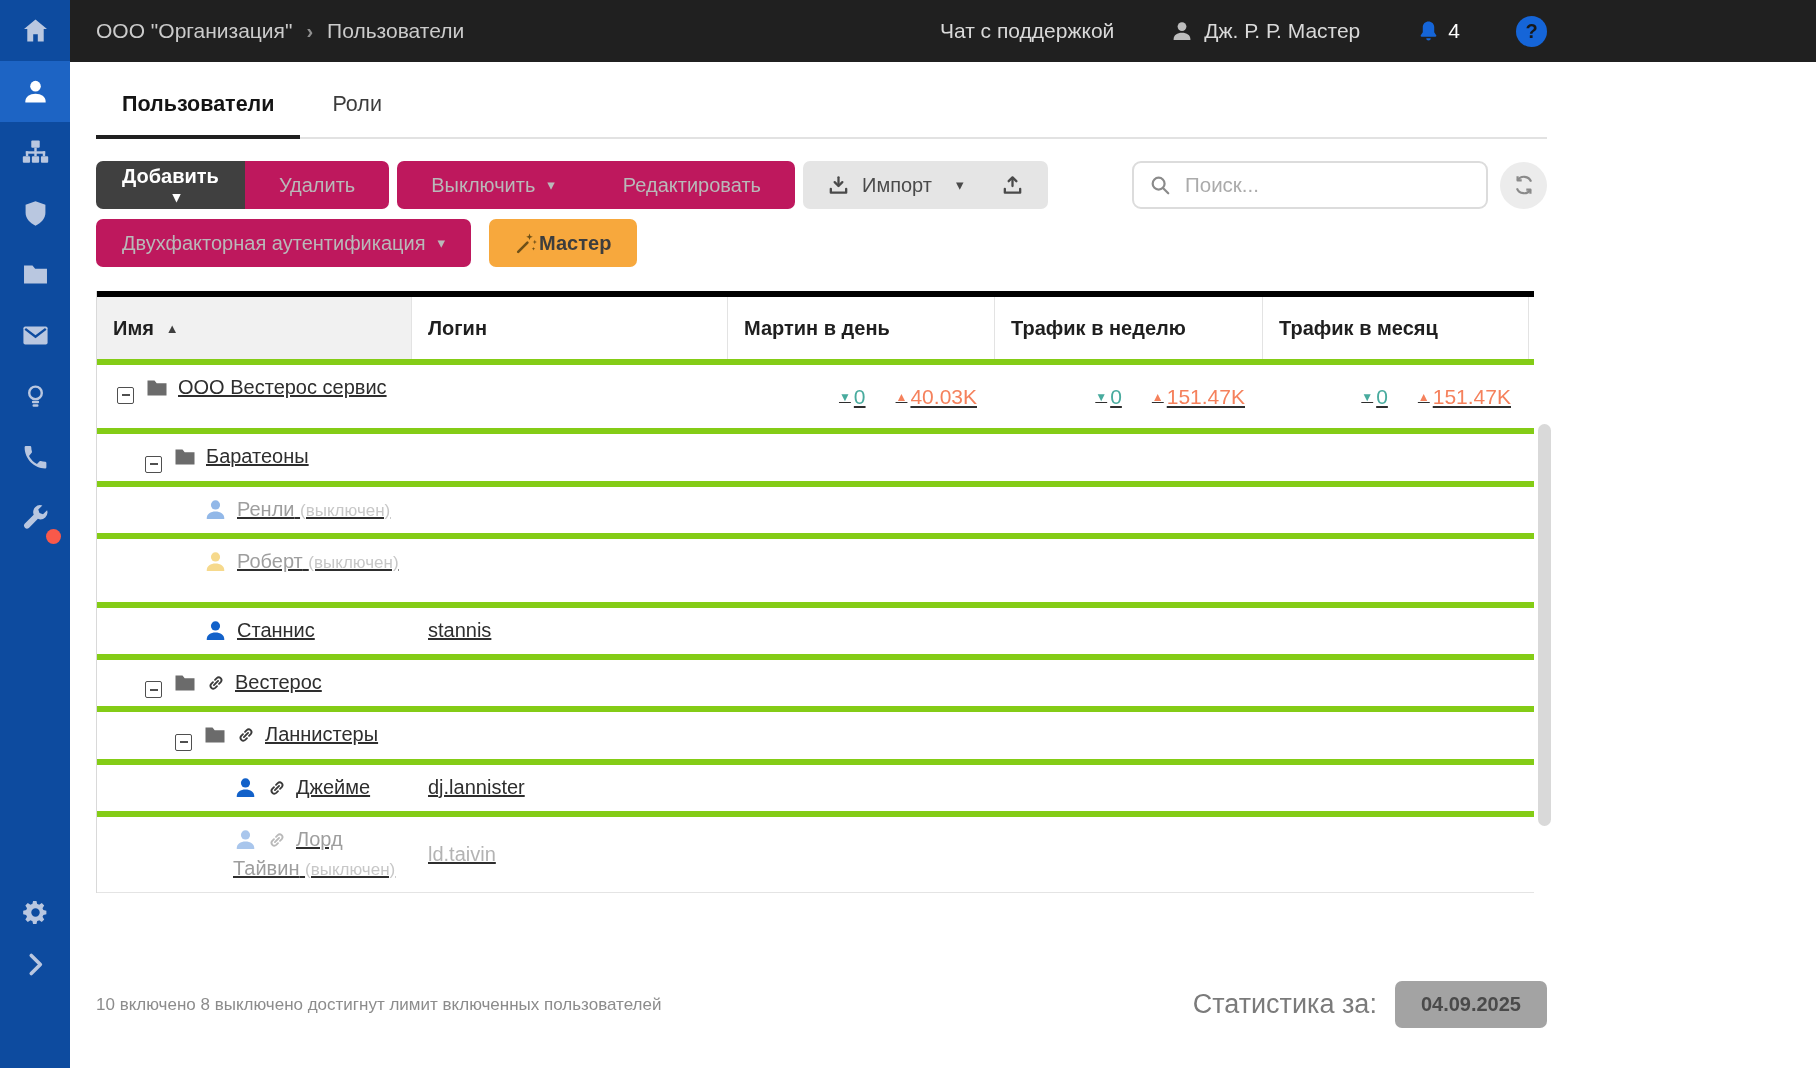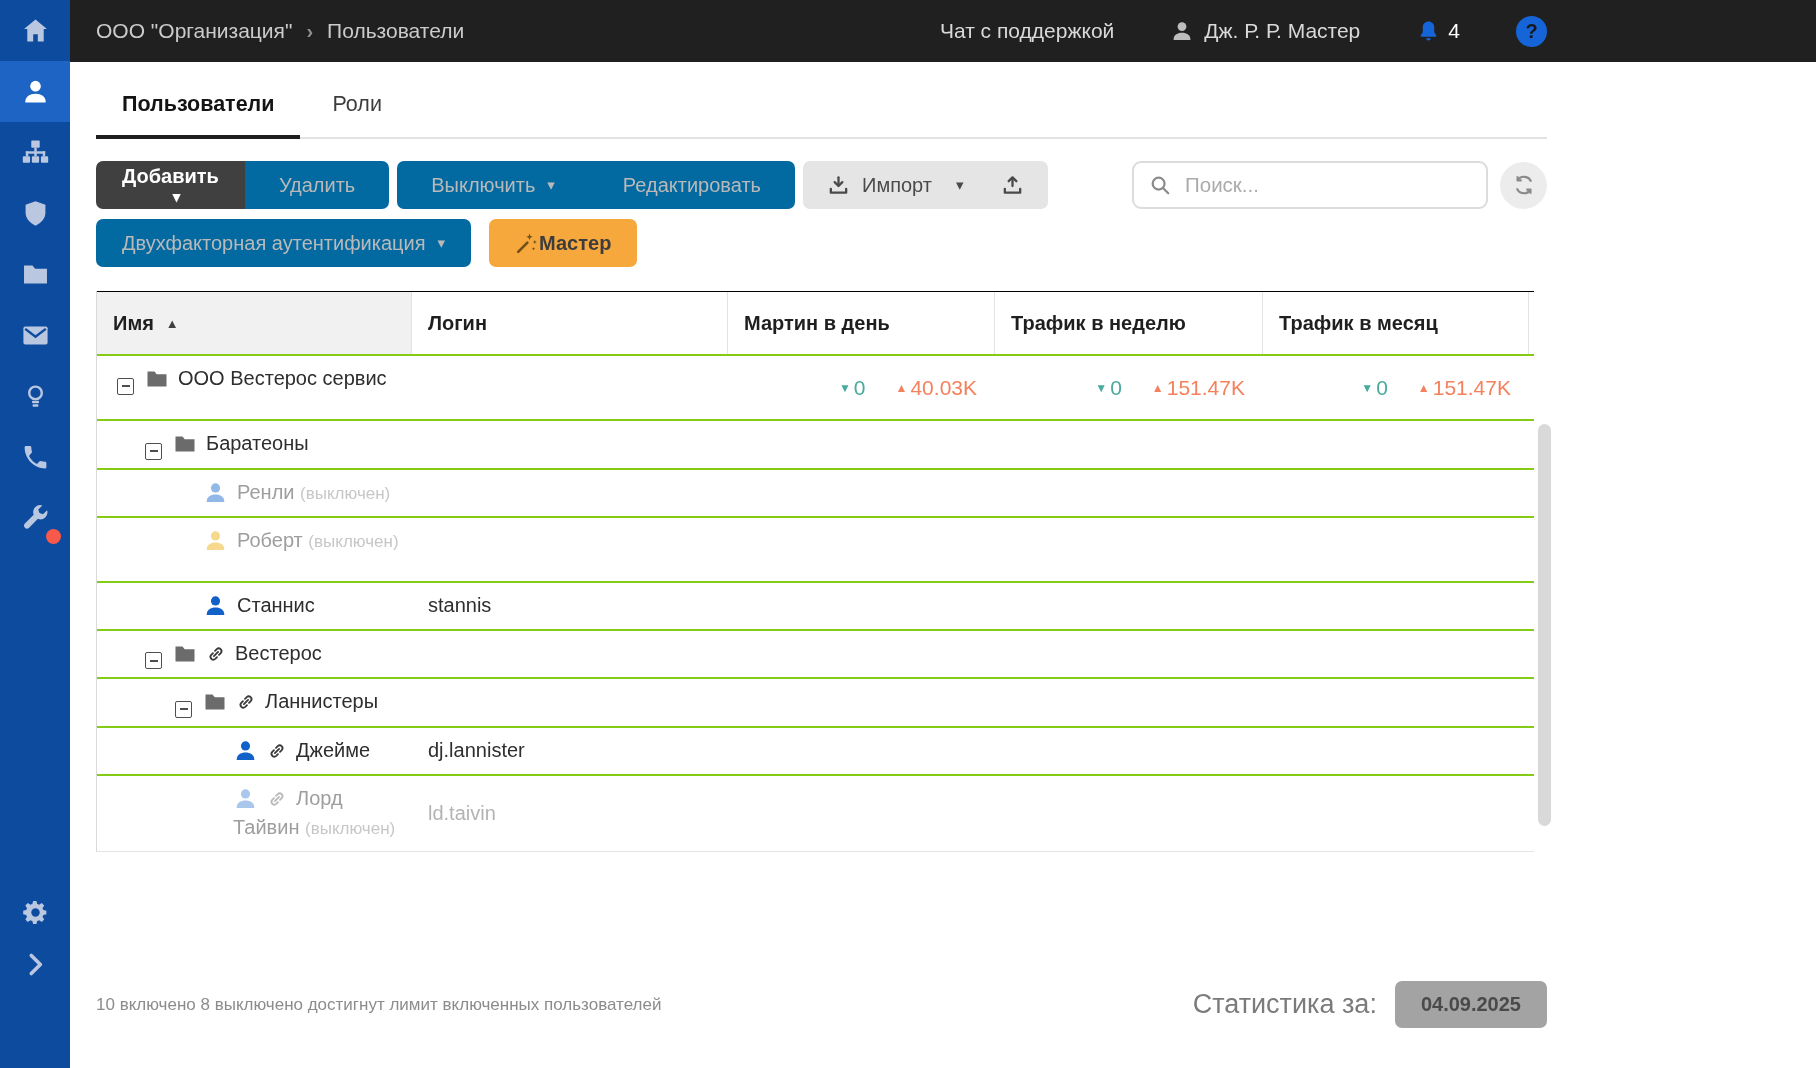--- a/index.html
+++ b/index.html
@@ -37,44 +37,44 @@
   .tab.active{font-weight:bold;color:#141414;border-bottom-color:#1f1f1f;}
 
   
   .trow{display:flex;align-items:center;width:1451px;}
   .trow1{margin-top:22px;}
   .trow2{margin-top:10px;gap:9px;}
   .grp{display:flex;}
   .grp .btn{border-radius:0;}
   .grp .btn:first-child{border-radius:7px 0 0 7px;}
   .grp .btn:last-child{border-radius:0 7px 7px 0;}
-  .btn{height:48px;display:inline-flex;align-items:center;justify-content:center;font-size:20px;border-radius:7px;box-sizing:border-box;border:none;cursor:pointer;background:#0369a1;}
+  .btn{height:48px;display:inline-flex;align-items:center;justify-content:center;font-size:20px;border-radius:7px;box-sizing:border-box;border:none;cursor:pointer;background:#be185d;}
   .btn.primary{background:#404040;color:#fff;font-weight:bold;padding:11px 26px;flex-direction:column;}
   .btn.dis{color:#b9b9b9;padding:0 34px;}
   .btn.import{background:#e5e5e5;color:#4a4a4a;padding:0 24px;gap:12px;border-radius:7px;}
   .btn.import svg{width:23px;height:23px;stroke:#4a4a4a;}
   .btn .caret{font-size:15px;margin-left:12px;}
   .btn.master{background:#f7a83d;color:#3d3d3d;font-weight:bold;padding:0 26px;margin-left:9px;}
   .btn.master svg{width:24px;height:24px;stroke:#6e5018;fill:#6e5018;}
   .up-ic{margin-left:26px;}
   .search{margin-left:auto;width:356px;height:48px;border:2px solid #dcdcdc;border-radius:9px;display:flex;align-items:center;gap:12px;padding:0 15px;box-sizing:border-box;background:#fff;}
   .search svg{width:22px;height:22px;stroke:#8a8a8a;flex-shrink:0;}
   .search input{border:none;outline:none;font-size:20.5px;width:100%;font-family:"Liberation Sans",sans-serif;color:#444;}
   .search input::placeholder{color:#ababab;}
   .refresh{width:47px;height:47px;border-radius:50%;background:#ececec;margin-left:12px;display:flex;align-items:center;justify-content:center;border:none;cursor:pointer;flex-shrink:0;}
   .refresh svg{width:22px;height:22px;stroke:#8a8a8a;}
 
   
   .table{margin-top:24px;position:relative;width:1437px;border-left:1px solid #d9d9d9;}
   .thead,.row{display:grid;grid-template-columns:315px 316px 267px 268px 266px;}
-  .thead{border-top:1px solid #000000;}
+  .thead{border-top:6px solid #000000;}
   .th{height:62px;display:flex;align-items:center;padding:0 16px;font-weight:bold;font-size:20px;color:#1f1f1f;border-right:1px solid #e3e3e3;background:#fff;box-sizing:border-box;cursor:pointer;}
   .th.sorted{background:#f1f1f1;}
   .sort-arrow{font-size:13px;color:#3f3f3f;margin-left:12px;}
-  .row{border-top:2px solid #84cc16;min-height:46px;cursor:pointer;}
+  .row{border-top:6px solid #84cc16;min-height:46px;cursor:pointer;text-decoration:underline;}
   .row:last-child{border-bottom:1px solid #e4e4e4;}
   .row.tall{min-height:63px;}
   .cell{box-sizing:border-box;}
   .cell-name{padding:8px 8px 8px 0;font-size:20px;line-height:29px;}
   .expander{display:inline-flex;align-items:center;justify-content:center;width:17px;height:17px;border:1.5px solid #4f4f4f;border-radius:2px;margin-right:11px;vertical-align:-2px;background:#fff;box-sizing:border-box;}
   .expander>span{width:8px;height:2px;background:#4f4f4f;}
   .ic{display:inline-block;vertical-align:-6px;margin-right:9px;}
   .ic svg{width:24px;height:24px;display:block;}
   .ic.person svg{width:25px;height:25px;}
   .ic.link{vertical-align:-4px;}

